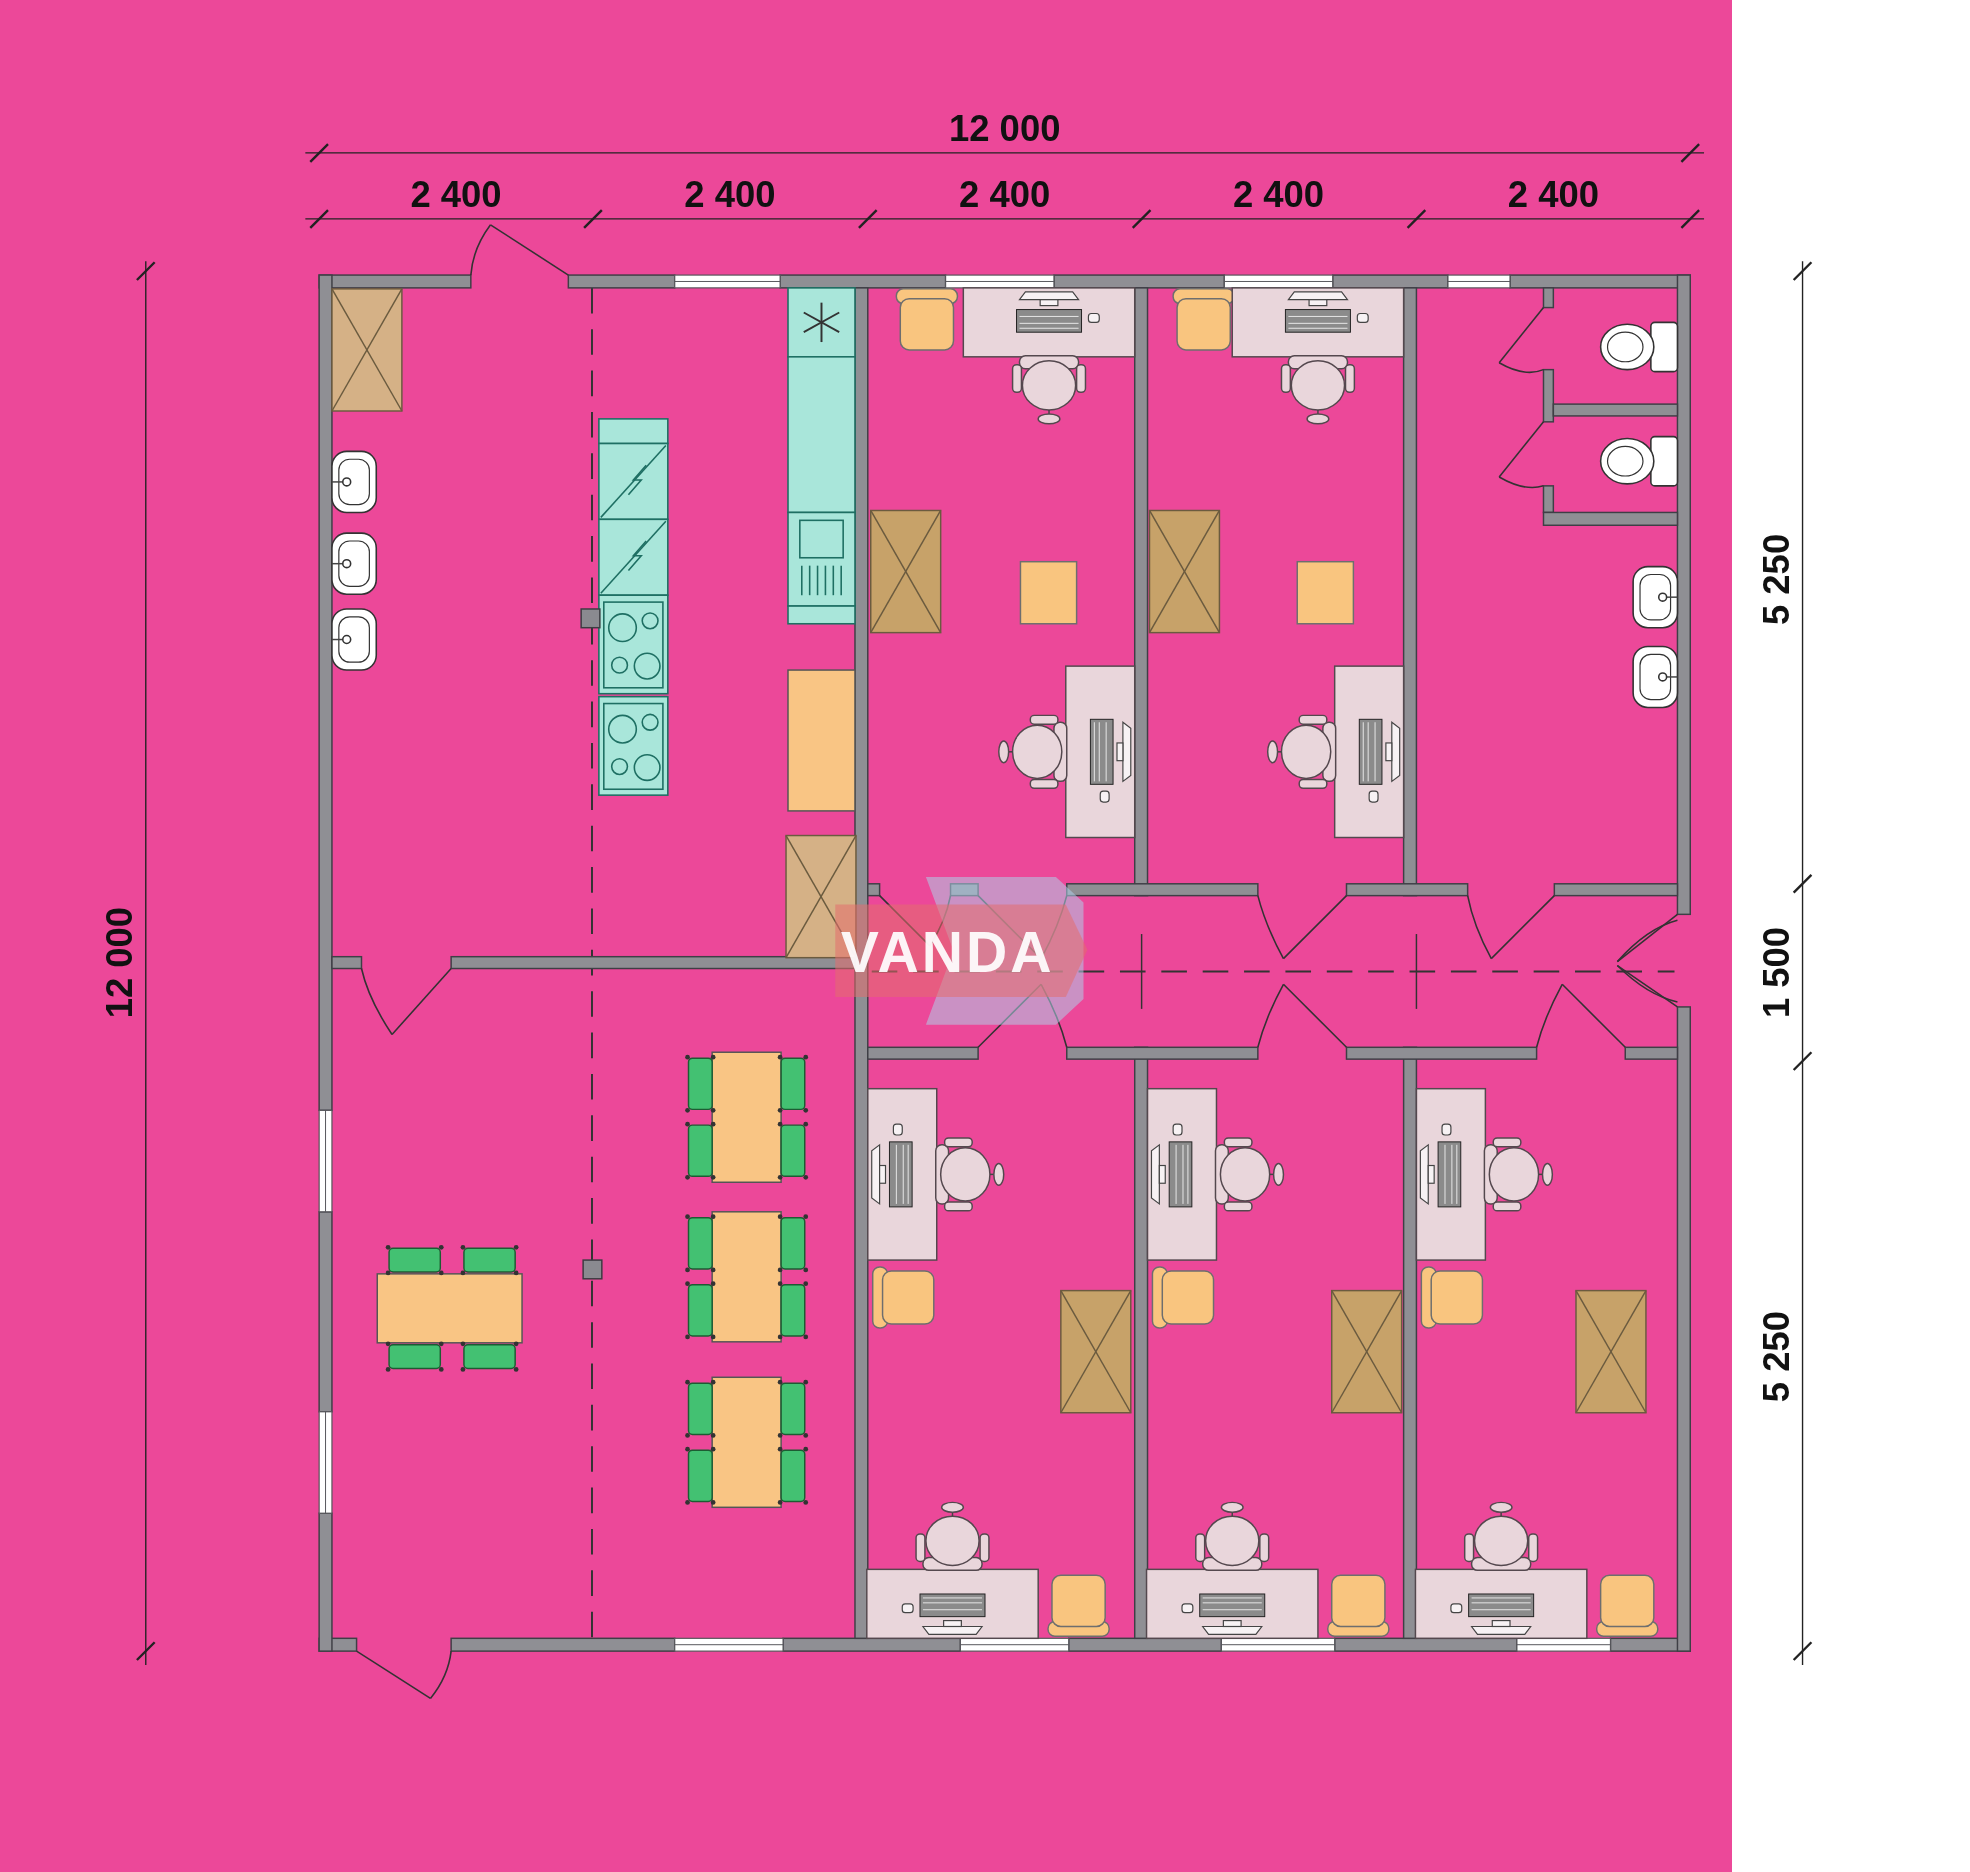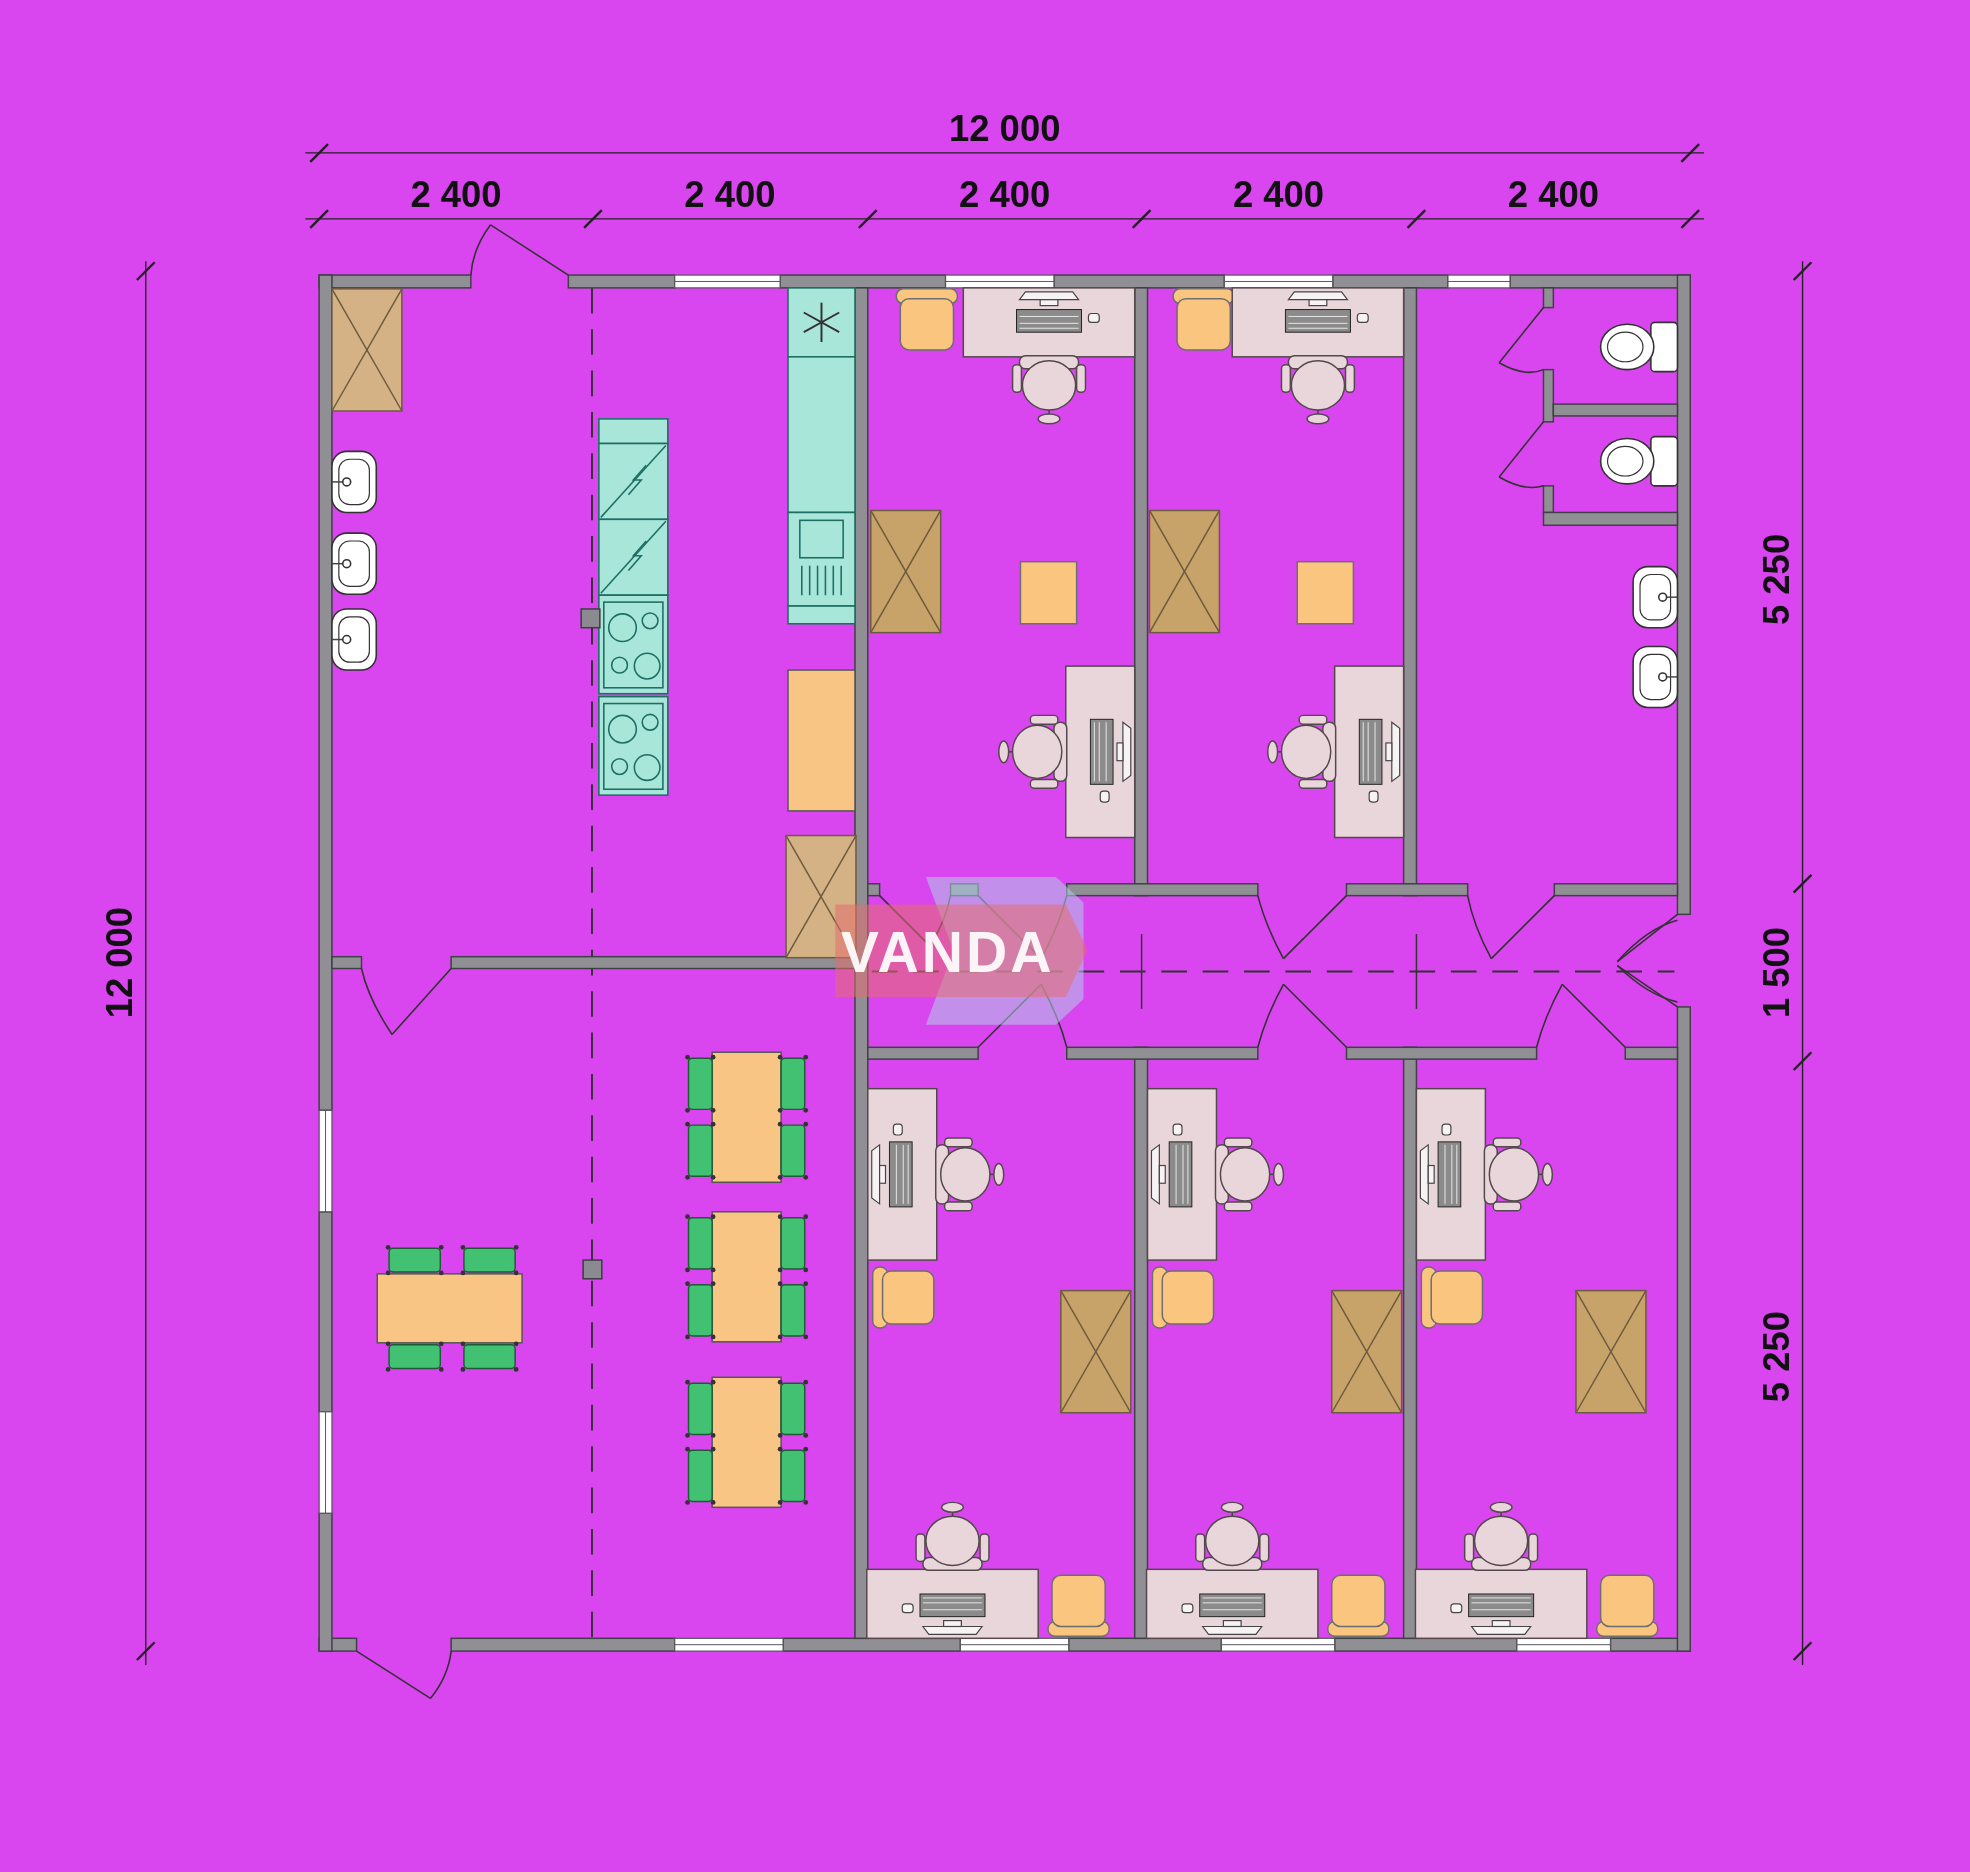--- a/index.html
+++ b/index.html
@@ -1,16 +1,16 @@
 <!DOCTYPE html>
 <html style="--wall: #8f8f94; --wall-stroke: #3f3f46; --wardrobe: #d5b186; --wardrobe-dark: #c7a269; --kitchen: #a9e6da; --kitchen-stroke: #1e6f63; --desk: #e9d6db; --desk-stroke: #54484e; --orange: #f9c57f; --table: #f9c584; --green: #43c172; --green-stroke: #1d5c33; --column: #8a8a90; --line: #333333; --logo-red: #e46e6e; --logo-blue: #aecde8; --logo-text: #ffffff;"><head>
 <meta charset="utf-8">
 <style>
   html,body{margin:0;padding:0;background:#fff}
-  .page{width:1970px;height:1873px;position:relative;background:#d946ef;font-family:"Liberation Sans",sans-serif}
+  .page{width:1732px;height:1873px;position:relative;background:#ec4899;font-family:"Liberation Sans",sans-serif}
   .wall{fill:var(--wall);stroke:var(--wall-stroke);stroke-width:1.5}
   .win{fill:#ffffff;stroke:#55555a;stroke-width:1.2}
   .winln{stroke:#55555a;stroke-width:1}
   .door{stroke:var(--line);stroke-width:1.6;fill:none}
   .dash{stroke:var(--line);stroke-width:2;fill:none;stroke-dasharray:26 16}
   .tick{stroke:var(--line);stroke-width:1.5}
   .dim{stroke:#222;stroke-width:1.4;fill:none}
   .dimtick{stroke:#222;stroke-width:2.4}
   .dimtext{font-family:"Liberation Sans",sans-serif;font-size:37px;font-weight:700;fill:#111;text-anchor:middle}
   .wl{fill:var(--wardrobe);stroke:#6b5b3f;stroke-width:1.5}

